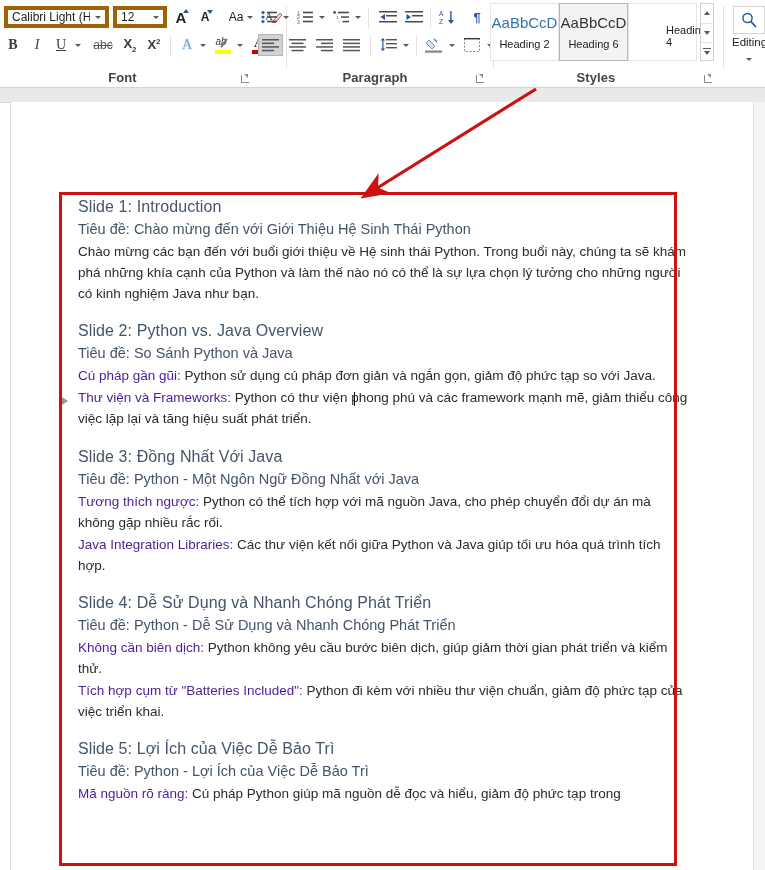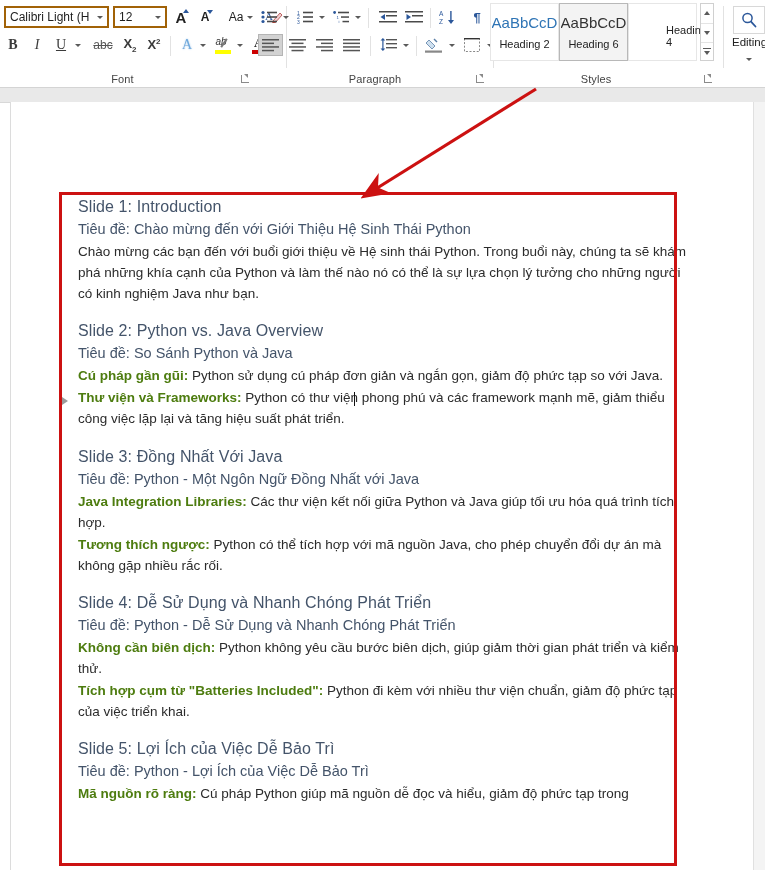--- a/index.html
+++ b/index.html
@@ -13,21 +13,21 @@
 
   
   .ribbon{
     position:absolute;left:0;top:0;width:765px;height:88px;
     background:#ffffff;border-bottom:1px solid #d4d4d4;
     box-sizing:border-box;
   }
   .group{position:absolute;top:0;height:88px;}
   .group-label{
     position:absolute;bottom:3px;width:100%;text-align:center;
-    font-size:11px;color:#444;letter-spacing:.1px;
+    font-size:13px;color:#444;letter-spacing:.1px;font-weight:bold;
   }
   .group-sep{
     position:absolute;top:6px;width:1px;height:62px;background:#e2e2e2;
   }
   .dlg-launcher{
     position:absolute;bottom:4px;width:11px;height:11px;
     font-size:9px;color:#707070;line-height:11px;text-align:center;
     cursor:pointer;
   }
   .dlg-launcher:after{
@@ -47,21 +47,21 @@
   .btn.active{background:#d2d2d2;border:1px solid #b5b5b5;}
 
   .caret{
     width:0;height:0;border-left:3px solid transparent;border-right:3px solid transparent;
     border-top:3.5px solid #5a5a5a;display:inline-block;
   }
 
   
   .combo{
     position:absolute;box-sizing:border-box;background:#fff;
-    border:2px solid #a16207;display:flex;align-items:center;
+    border:4px solid #a16207;display:flex;align-items:center;
     font-size:12px;color:#1e1e1e;cursor:text;
   }
   .combo .txt{padding-left:4px;flex:1;overflow:hidden;white-space:nowrap;}
   .combo .cbtn{
     width:15px;height:100%;display:flex;align-items:center;justify-content:center;
     cursor:pointer;
   }
 
   
   .docbg{
@@ -93,21 +93,21 @@
     font-size:16px;color:#44546a;font-weight:400;
     letter-spacing:.1px;line-height:1.32;margin:0 0 2px 0;
   }
   .h-sub{
     font-size:14.5px;color:#44546a;font-weight:400;
     line-height:1.38;margin:0 0 2px 0;
   }
   .para{
     font-size:13.5px;color:#2b2b2b;line-height:1.56;margin:0 0 1px 0;
   }
-  .para b{font-weight:700;color:#4d7c0f;}
+  .para b{font-weight:400;color:#4c1d95;}
   .blk{margin-bottom:16px;}
   .blk:last-child{margin-bottom:0;}
   .collapse-tri{
     position:absolute;left:62px;width:0;height:0;
     border-top:4px solid transparent;border-bottom:4px solid transparent;
     border-left:6px solid #9a9a9a;cursor:pointer;
   }
 </style>
 </head>
 <body>
@@ -437,22 +437,22 @@
     <div class="blk">
       <div class="h-slide">Slide 2: Python vs. Java Overview</div>
       <div class="h-sub">Tiêu đề: So Sánh Python và Java</div>
       <div class="para"><b>Cú pháp gần gũi:</b><span> Python sử dụng cú pháp đơn giản và ngắn gọn, giảm độ phức tạp so với Java.</span></div>
       <div class="para"><b>Thư viện và Frameworks:</b><span> Python có thư viện phong phú và các framework mạnh mẽ, giảm thiểu công việc lặp lại và tăng hiệu suất phát triển.</span></div>
     </div>
 
     <div class="blk">
       <div class="h-slide">Slide 3: Đồng Nhất Với Java</div>
       <div class="h-sub">Tiêu đề: Python - Một Ngôn Ngữ Đồng Nhất với Java</div>
+      <div class="para"><b>Tương thích ngược:</b><span> Python có thể tích hợp với mã nguồn Java, cho phép chuyển đổi dự án mà không gặp nhiều rắc rối.</span></div>
       <div class="para"><b>Java Integration Libraries:</b><span> Các thư viện kết nối giữa Python và Java giúp tối ưu hóa quá trình tích hợp.</span></div>
-      <div class="para"><b>Tương thích ngược:</b><span> Python có thể tích hợp với mã nguồn Java, cho phép chuyển đổi dự án mà không gặp nhiều rắc rối.</span></div>
     </div>
 
     <div class="blk">
       <div class="h-slide">Slide 4: Dễ Sử Dụng và Nhanh Chóng Phát Triển</div>
       <div class="h-sub">Tiêu đề: Python - Dễ Sử Dụng và Nhanh Chóng Phát Triển</div>
       <div class="para"><b>Không cần biên dịch:</b><span> Python không yêu cầu bước biên dịch, giúp giảm thời gian phát triển và kiểm thử.</span></div>
       <div class="para"><b>Tích hợp cụm từ "Batteries Included":</b><span> Python đi kèm với nhiều thư viện chuẩn, giảm độ phức tạp của việc triển khai.</span></div>
     </div>
 
     <div class="blk">

